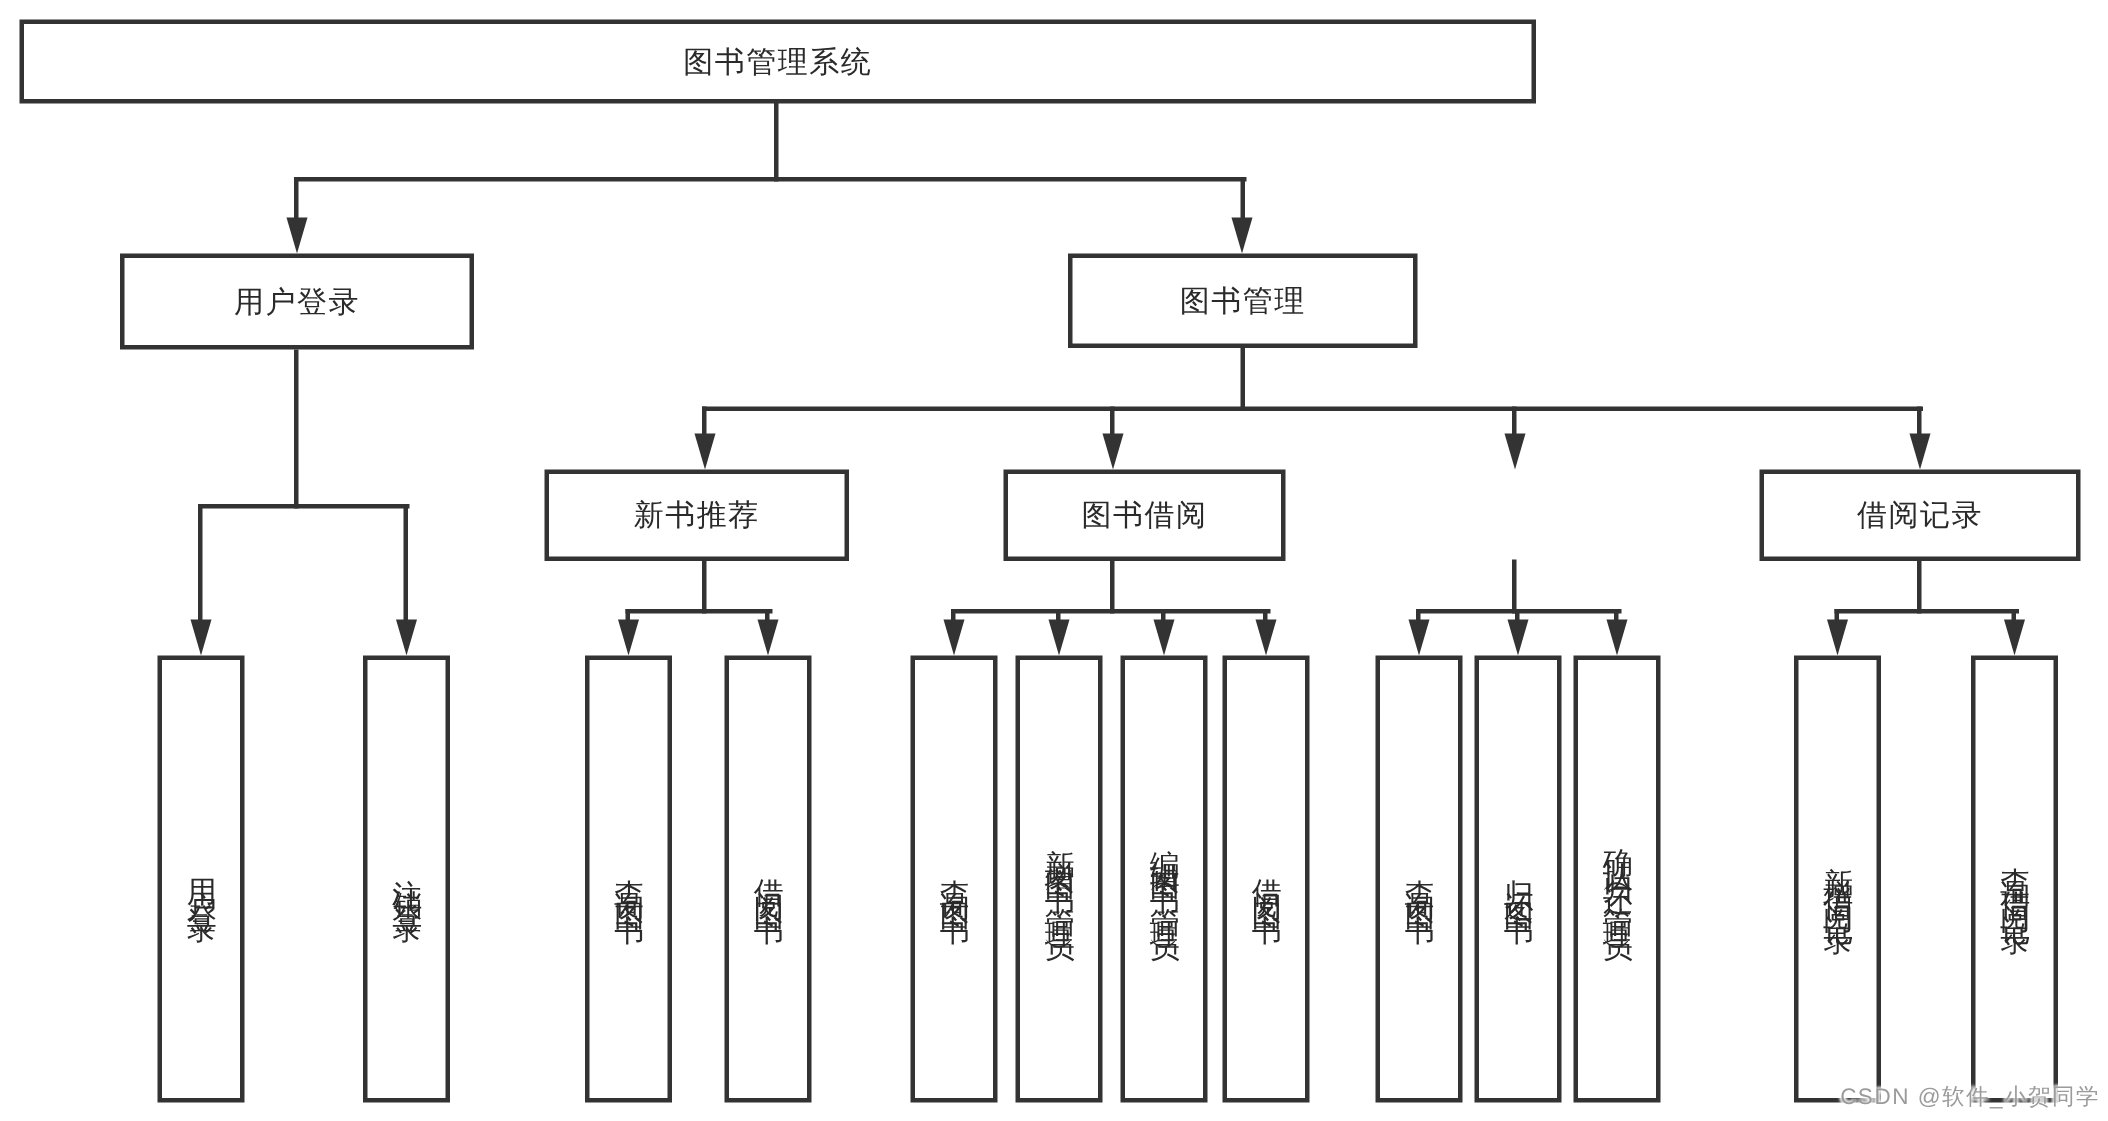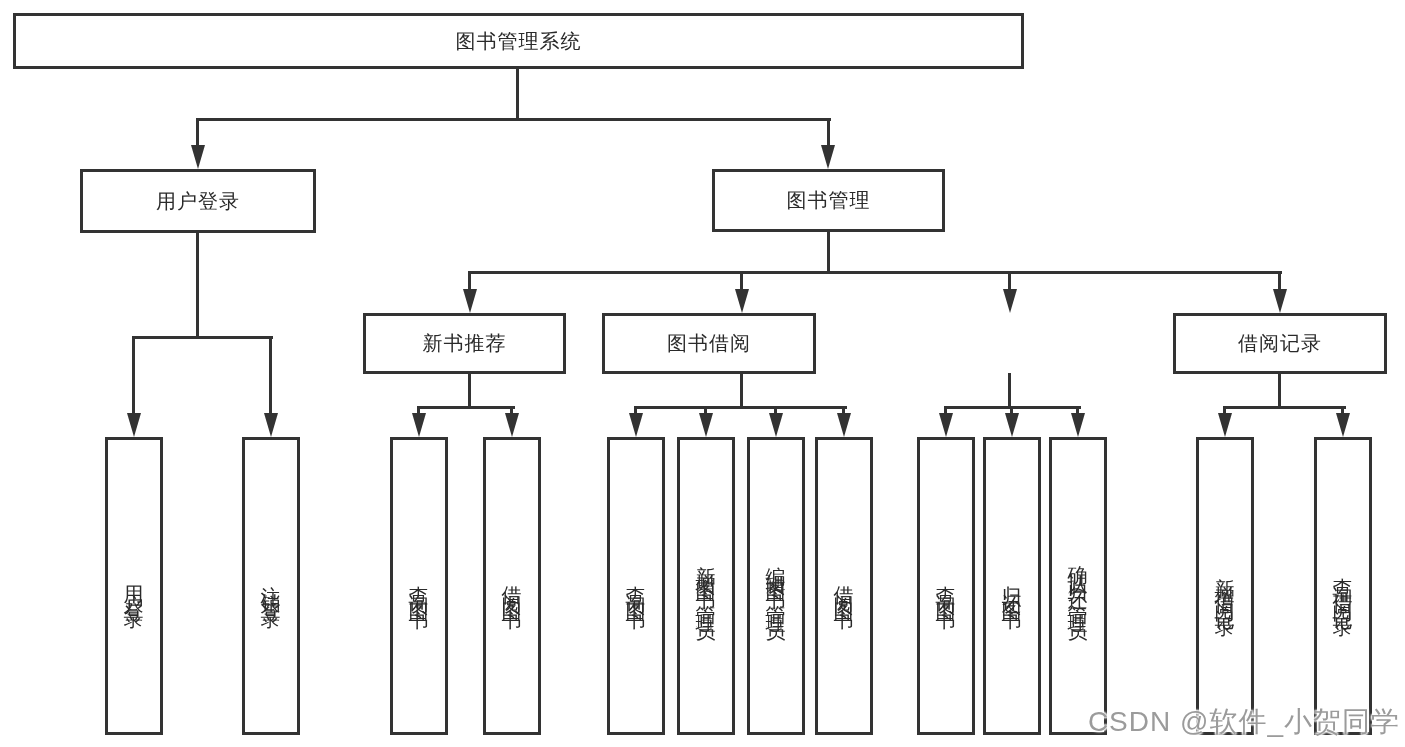--- a/index.html
+++ b/index.html
@@ -19,21 +19,21 @@
     letter-spacing:8px; line-height:1.1; font-size:20px;
   }
   .ln { position:absolute; background:#333333; }
   .ar {
     position:absolute; width:0; height:0;
     border-left:7px solid transparent; border-right:7px solid transparent;
     border-top:24px solid #333333;
   }
   .watermark {
     position:absolute; right:5px; bottom:6px;
-    font-size:28px; letter-spacing:1px; color:#9b9b9b;
+    font-size:15px; letter-spacing:1px; color:#9b9b9b;
     text-shadow:1px 1px 2px #ffffff, -1px -1px 2px #ffffff, 1px -1px 2px #ffffff, -1px 1px 2px #ffffff;
     z-index:10; white-space:nowrap;
   }
 </style>
 </head>
 <body>
 
 <div class="canvas">
 
   <div class="box" style="left:13px;top:13px;width:1011px;height:56px">
@@ -68,21 +68,21 @@
   <div class="ln" style="left:740px;top:271px;width:3px;height:20px"></div>
   <div class="ar" style="left:735px;top:289px"></div>
   <div class="ln" style="left:1008px;top:271px;width:3px;height:20px"></div>
   <div class="ar" style="left:1003px;top:289px"></div>
   <div class="ln" style="left:1278px;top:271px;width:3px;height:20px"></div>
   <div class="ar" style="left:1273px;top:289px"></div>
 
   <div class="box" style="left:363px;top:313px;width:203px;height:61px">
     <span>新书推荐</span>
   </div>
-  <div class="box" style="left:602px;top:313px;width:214px;height:61px">
+  <div class="box" style="left:669px;top:313px;width:188px;height:61px">
     <span>图书借阅</span>
   </div>
   <div class="box" style="left:1173px;top:313px;width:214px;height:61px">
     <span>借阅记录</span>
   </div>
 
   <div class="ln" style="left:468px;top:373px;width:3px;height:36px"></div>
   <div class="ln" style="left:417px;top:406px;width:98px;height:3px"></div>
   <div class="ln" style="left:417px;top:406px;width:3px;height:9px"></div>
   <div class="ar" style="left:412px;top:413px"></div>

